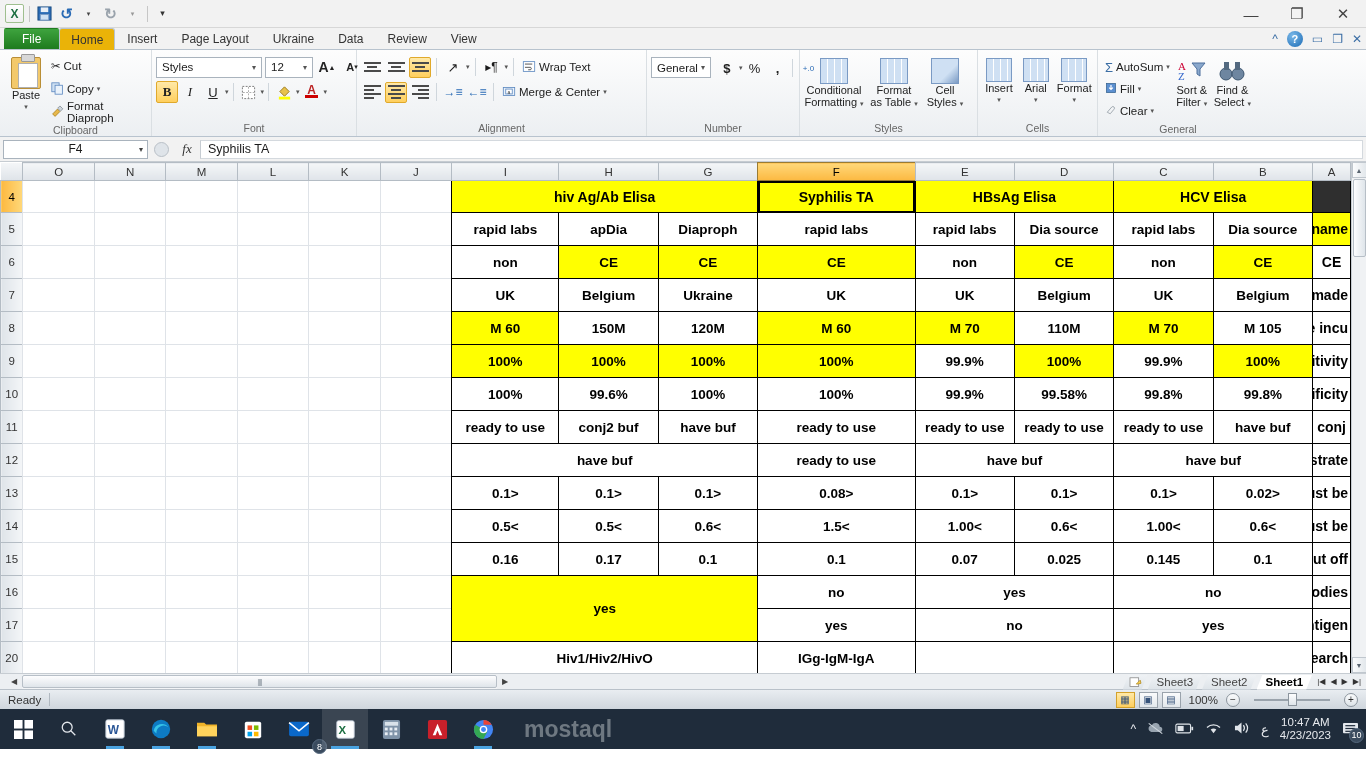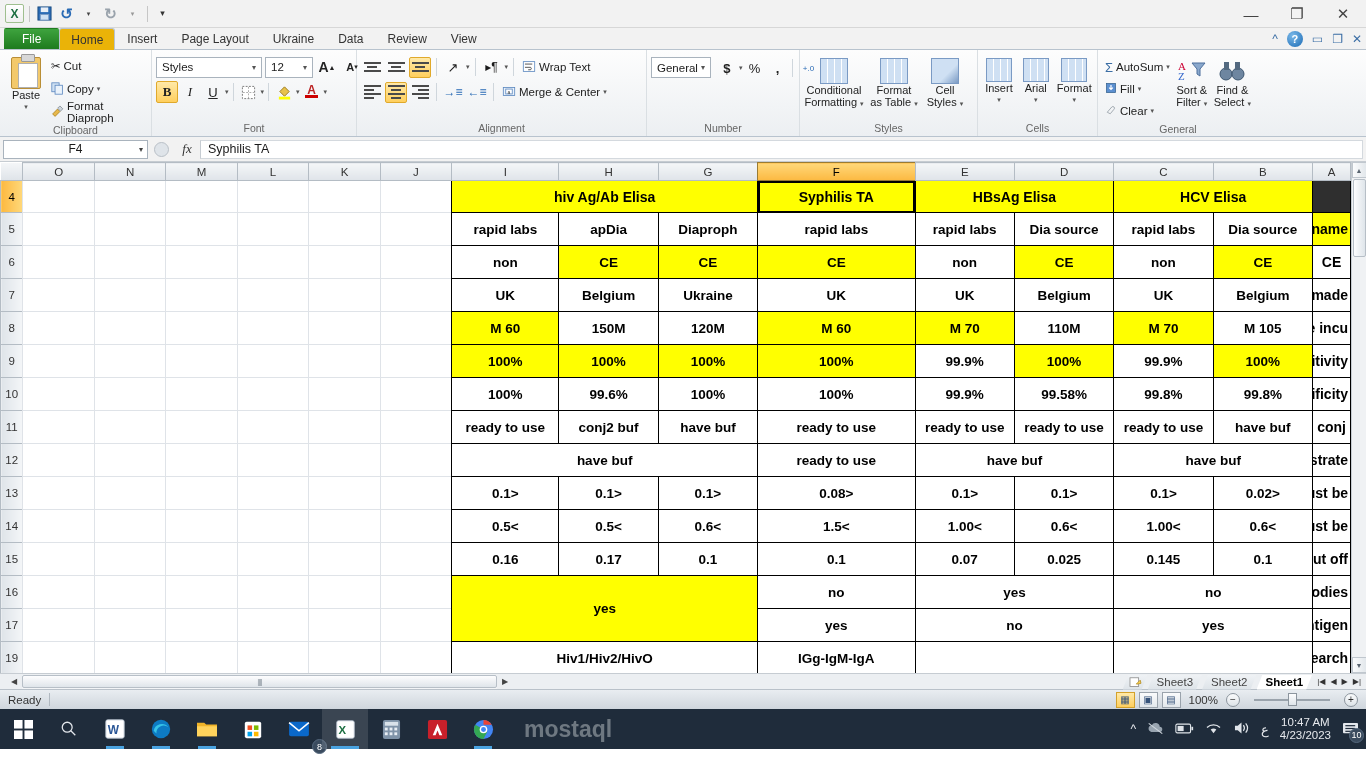--- a/index.html
+++ b/index.html
@@ -864,21 +864,21 @@
       <td class="cell" colspan="2"></td>
       <td class="cell" colspan="2"></td>
       <td class="cell">IGg-IgM-IgA</td>
       <td class="cell" colspan="3">Hiv1/Hiv2/HivO</td>
       <td class="blank"></td>
       <td class="blank"></td>
       <td class="blank"></td>
       <td class="blank"></td>
       <td class="blank"></td>
       <td class="blank"></td>
-      <td class="rowhdr">19</td>
+      <td class="rowhdr">20</td>
     </tr>
 
   </tbody>
     </table>
 
 
   <div class="vscroll">
     <div class="vs-arrow">▲</div>
     <div class="vs-thumb" style="height:78px"></div>
     <div style="flex:1"></div>

